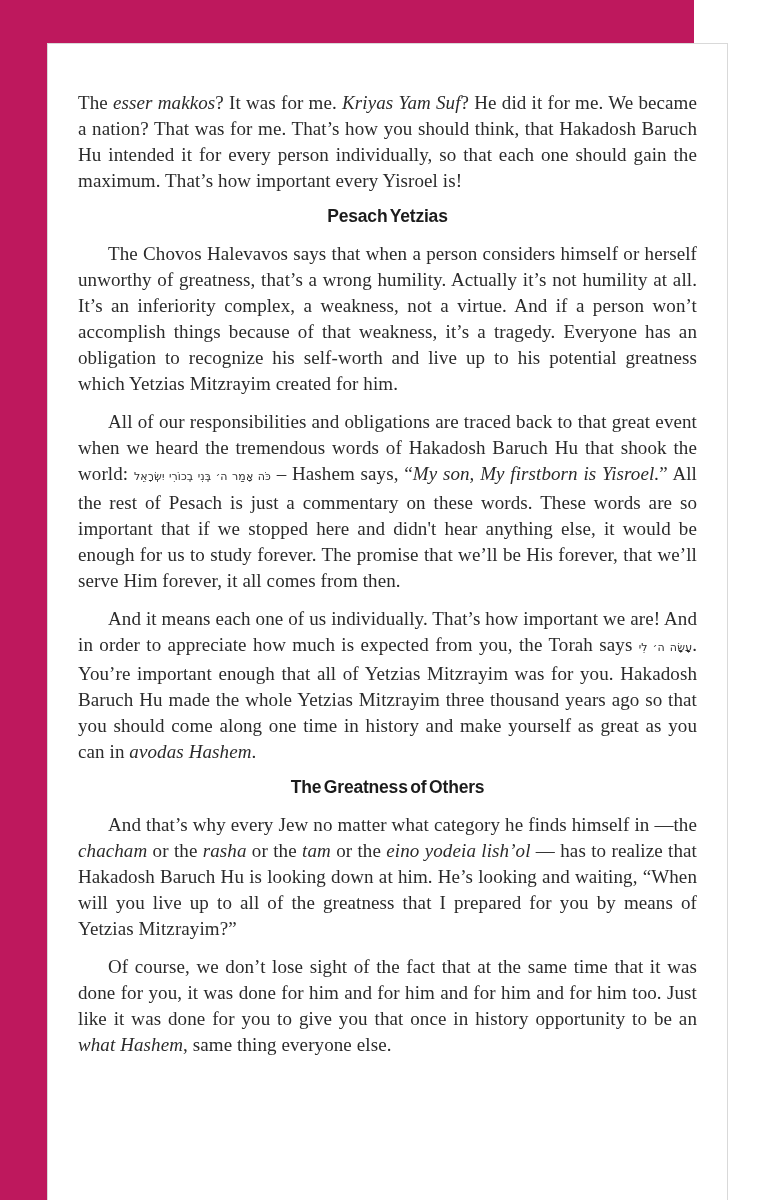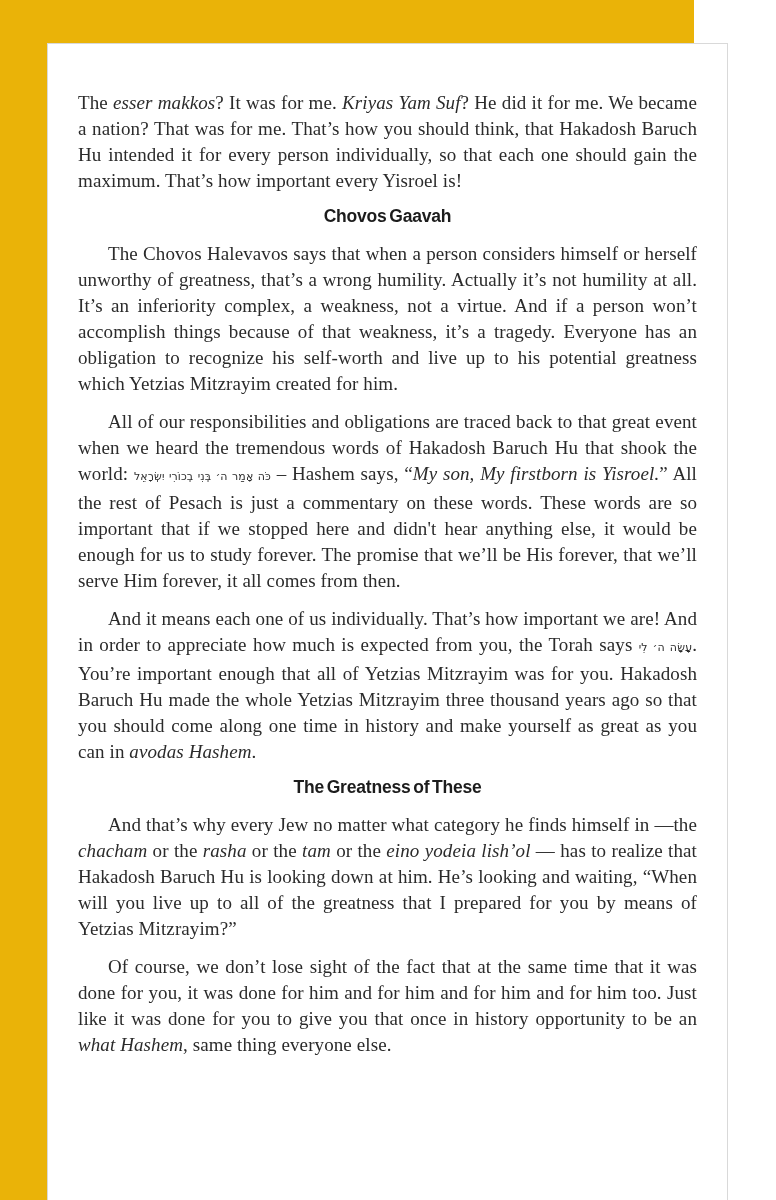--- a/index.html
+++ b/index.html
@@ -8,21 +8,21 @@
     width: 776px;
     height: 1200px;
     background: #ffffff;
     overflow: hidden;
     font-family: "Liberation Serif", serif;
   }
   .stage {
     position: relative;
     width: 694px;
     height: 1200px;
-    background: #eab308;
+    background: #be185d;
   }
   .page-card {
     position: absolute;
     left: 47px;
     top: 43px;
     width: 681px;
     height: 1200px; 
     box-sizing: border-box;
     background: #ffffff;
     border: 1px solid #d9d9d9;
@@ -70,29 +70,29 @@
 </style>
 </head>
 <body>
 
 <div class="stage">
   <div class="page-card">
     <div class="content">
 
       <p class="body no-indent"><span class="seg-n">The </span><span class="seg-i">esser makkos</span><span class="seg-n">? It was for me. </span><span class="seg-i">Kriyas Yam Suf</span><span class="seg-n">? He did it for me. We became a nation? That was for me. That’s how you should think, that Hakadosh Baruch Hu intended it for every person individually, so that each one should gain the maximum. That’s how important every Yisroel is!</span></p>
 
-      <h2 class="section">Chovos Gaavah</h2>
+      <h2 class="section">Pesach Yetzias</h2>
 
       <p class="body"><span class="seg-n">The Chovos Halevavos says that when a person considers himself or herself unworthy of greatness, that’s a wrong humility. Actually it’s not humility at all. It’s an inferiority complex, a weakness, not a virtue. And if a person won’t accomplish things because of that weakness, it’s a tragedy. Everyone has an obligation to recognize his self-worth and live up to his potential greatness which Yetzias Mitzrayim created for him.</span></p>
 
       <p class="body"><span class="seg-n">All of our responsibilities and obligations are traced back to that great event when we heard the tremendous words of Hakadosh Baruch Hu that shook the world: </span><span class="seg-he">כֹּה אָמַר ה׳ בְּנִי בְכוֹרִי יִשְׂרָאֵל</span><span class="seg-n"> – Hashem says, “</span><span class="seg-i">My son, My firstborn is Yisroel.</span><span class="seg-n">” All the rest of Pesach is just a commentary on these words. These words are so important that if we stopped here and didn't hear anything else, it would be enough for us to study forever. The promise that we’ll be His forever, that we’ll serve Him forever, it all comes from then.</span></p>
 
       <p class="body"><span class="seg-n">And it means each one of us individually. That’s how important we are! And in order to appreciate how much is expected from you, the Torah says </span><span class="seg-he">עָשָׂה ה׳ לִי</span><span class="seg-n">. You’re important enough that all of Yetzias Mitzrayim was for you. Hakadosh Baruch Hu made the whole Yetzias Mitzrayim three thousand years ago so that you should come along one time in history and make yourself as great as you can in </span><span class="seg-i">avodas Hashem</span><span class="seg-n">.</span></p>
 
-      <h2 class="section">The Greatness of These</h2>
+      <h2 class="section">The Greatness of Others</h2>
 
       <p class="body"><span class="seg-n">And that’s why every Jew no matter what category he finds himself in —the </span><span class="seg-i">chacham</span><span class="seg-n"> or the </span><span class="seg-i">rasha</span><span class="seg-n"> or the </span><span class="seg-i">tam</span><span class="seg-n"> or the </span><span class="seg-i">eino yodeia lish’ol</span><span class="seg-n"> — has to realize that Hakadosh Baruch Hu is looking down at him. He’s looking and waiting, “When will you live up to all of the greatness that I prepared for you by means of Yetzias Mitzrayim?”</span></p>
 
       <p class="body"><span class="seg-n">Of course, we don’t lose sight of the fact that at the same time that it was done for you, it was done for him and for him and for him and for him too. Just like it was done for you to give you that once in history opportunity to be an </span><span class="seg-i">what Hashem</span><span class="seg-n">, same thing everyone else.</span></p>
 
 
     </div>
   </div>
 </div>
 

